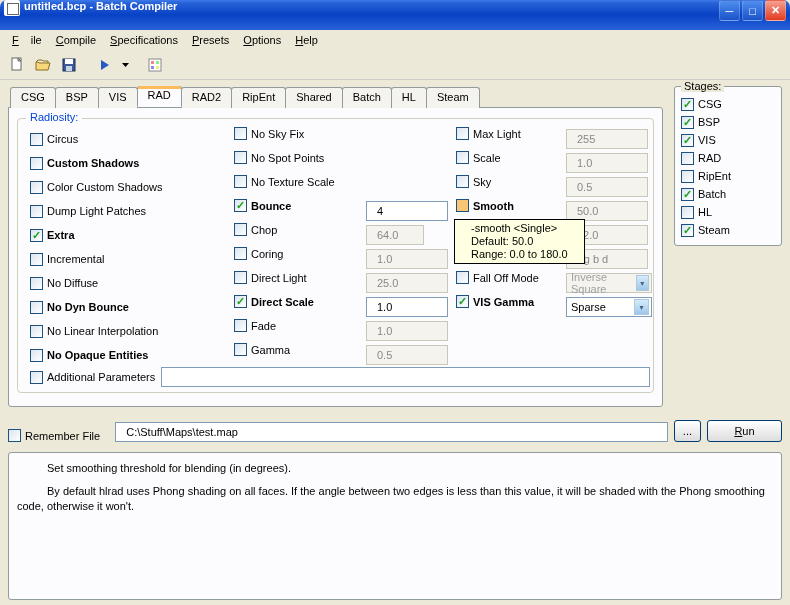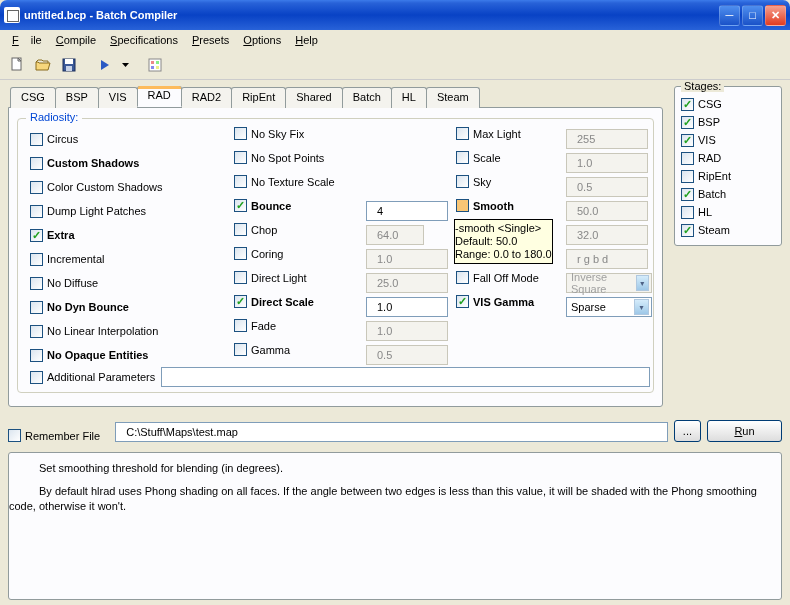--- a/index.html
+++ b/index.html
@@ -1,18 +1,18 @@
 <!DOCTYPE html>
 <html><head>
 <meta charset="utf-8">
 <style>
 * { box-sizing: border-box; margin: 0; padding: 0; font-family: Tahoma, sans-serif; font-size: 11px; }
 body { background: #ece9d8; width: 790px; height: 605px; overflow: hidden; }
 
-.titlebar { height: 30px; background: linear-gradient(to bottom, #3c7bea 0%, #2862d8 10%, #0842c5 50%, #2862d8 100%); display: flex; align-items: center; padding: 0 4px; border-radius: 7px 7px 0 0; }
+.titlebar { height: 30px; background: linear-gradient(to bottom, #3c7bea 0%, #2862d8 10%, #0842c5 50%, #2862d8 100%); display: flex; padding: 0 4px; border-radius: 7px 7px 0 0; }
 .titlebar .app-icon { width: 16px; height: 16px; margin-right: 4px; background: #fff; border-radius: 2px; display:inline-block; position:relative; }
 .titlebar .app-icon::after { content:''; position:absolute; left:3px; top:3px; width:10px; height:10px; border:1px solid #666; }
 .titlebar .title { color: #fff; font-weight: bold; flex: 1; }
 .titlebar .wbtn { width: 21px; height: 21px; margin-left: 2px; border-radius: 3px; display: flex; align-items: center; justify-content: center; color: #fff; font-weight: bold; font-family: Arial; }
 .titlebar .wbtn.min, .titlebar .wbtn.max { background: linear-gradient(to bottom,#4f8fef,#1a52c8); border:1px solid #fff3; }
 .titlebar .wbtn.close { background: linear-gradient(to bottom,#f5a08f,#e23b20); border:1px solid #fff3; }
 
 .menubar { height: 20px; background: #ece9d8; display: flex; align-items: center; padding: 0 6px; gap: 2px; }
 .menubar span { padding: 2px 6px; cursor: default; }
 .menubar u { text-decoration: underline; }
@@ -45,34 +45,34 @@
 .sel.dis { color:#a0a0a0; background:#f4f3ee; border-color:#c9c7ba;}
 .sel .dd { width:15px; height:16px; background:linear-gradient(to bottom,#d5ecfb,#9ec8e8); border:1px solid #b0c8df; display:flex; align-items:center; justify-content:center; font-size:8px; color:#4d6185;}
 
 .grid { position:relative; width:100%; height:100%; }
 .c1 { position:absolute; left:4px; width:190px; }
 .c2 { position:absolute; left:208px; width:120px; }
 .c2b { position:absolute; left:340px; width:85px; }
 .c3 { position:absolute; left:430px; width:100px; }
 .c3b { position:absolute; left:540px; width:85px; }
 
-.tooltip { position:absolute; left:436px; top:100px; background:#ffffe1; border:1px solid #000; padding:2px 0; line-height:13px; z-index:50; }
+.tooltip { position:absolute; left:436px; top:100px; background:#ffffe1; border:1px solid #000; padding:2px 16px; line-height:13px; z-index:50; }
 
 .stages-box { position:absolute; right:0; top:6px; width:108px; border:1px solid #919b9c; background:#fcfcfe; border-radius:3px; }
 .stages-title { position:absolute; top:-7px; left:6px; background:#ece9d8; padding:0 3px; }
 .stages { padding:8px 6px 6px 6px; }
 .stages .srow { display:flex; align-items:center; height:18px; }
 
 .bottom { position:absolute; left:0; right:0; top:340px; }
 .file-row { display:flex; align-items:flex-end; gap:6px; }
 .file-row .txt { flex:1; }
 .btn { height:22px; min-width:22px; border:1px solid #003c74; background:linear-gradient(to bottom,#fff,#eee 50%,#ddd); border-radius:3px; padding:0 8px; display:inline-flex; align-items:center; justify-content:center; cursor:default; }
 .btn.run { width:75px; }
 
-.desc-box { margin-top:10px; border:1px solid #919b9c; background:#fcfcfe; height:148px; padding:8px 0; line-height:15px; border-radius:3px; }
+.desc-box { margin-top:10px; border:1px solid #919b9c; background:#fcfcfe; height:148px; padding:8px 8px; line-height:15px; border-radius:3px; }
 .desc-box p { margin-bottom:8px; text-indent:30px; }
 
 svg { display:block; }
 </style>
 </head>
 <body>
 
 <div class="titlebar">
   <span class="app-icon"></span>
   <span class="title">untitled.bcp - Batch Compiler</span>

